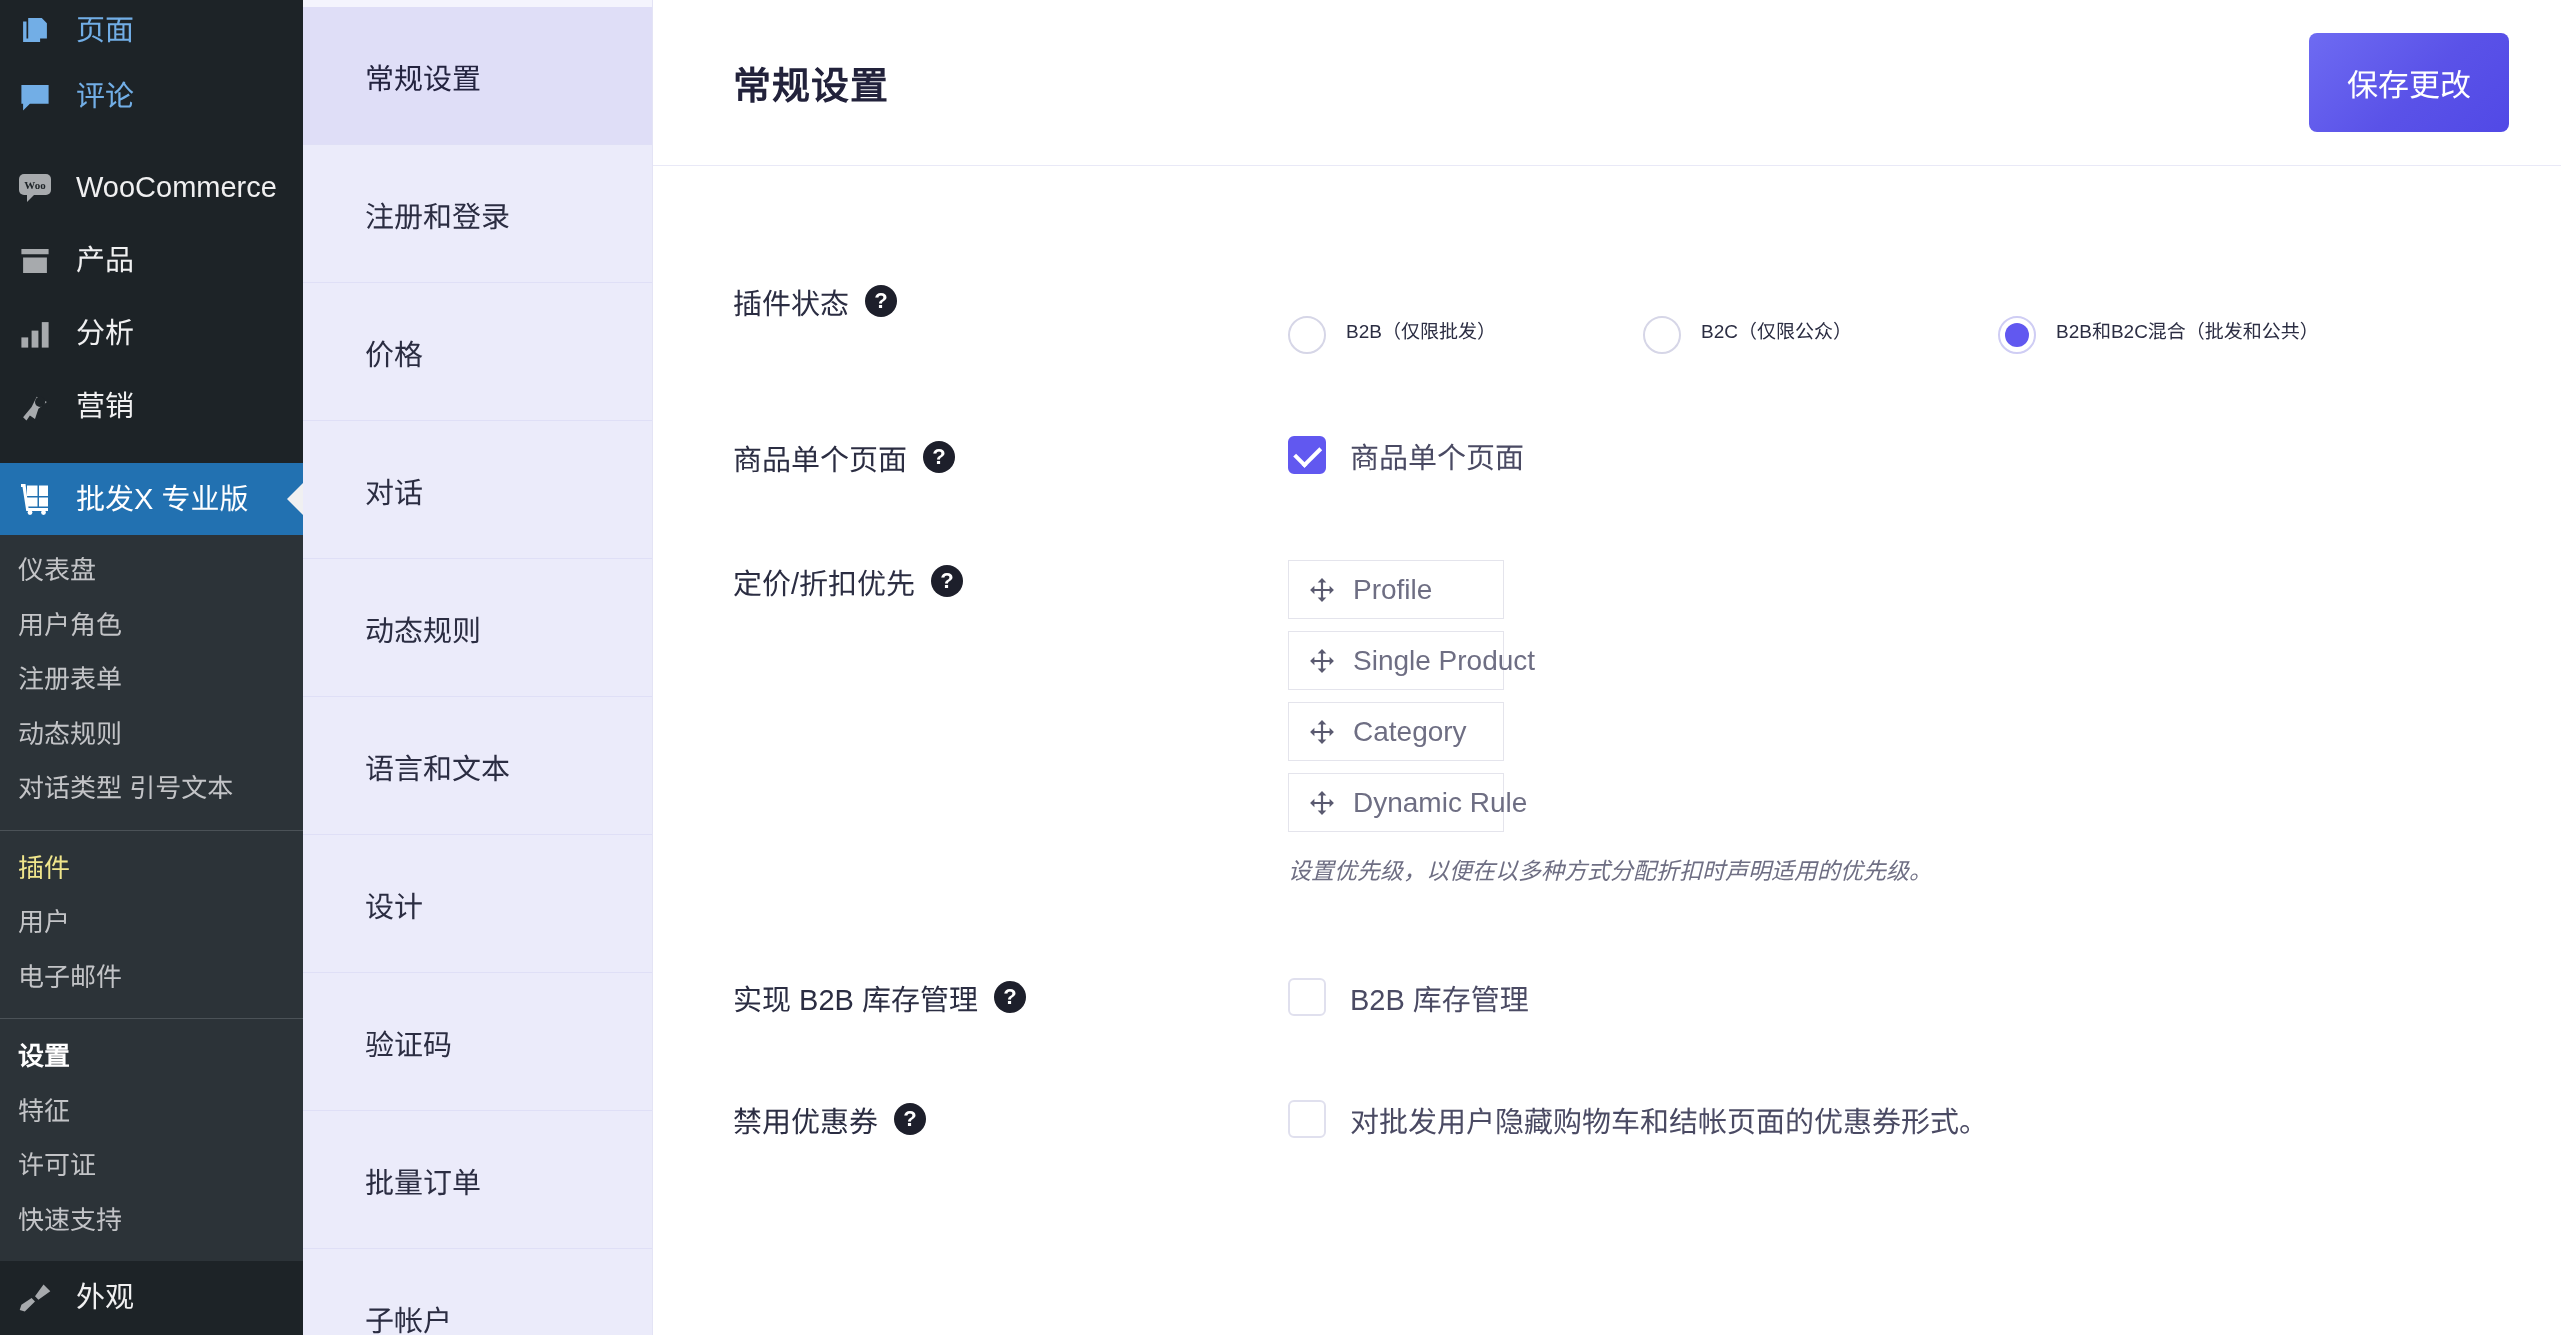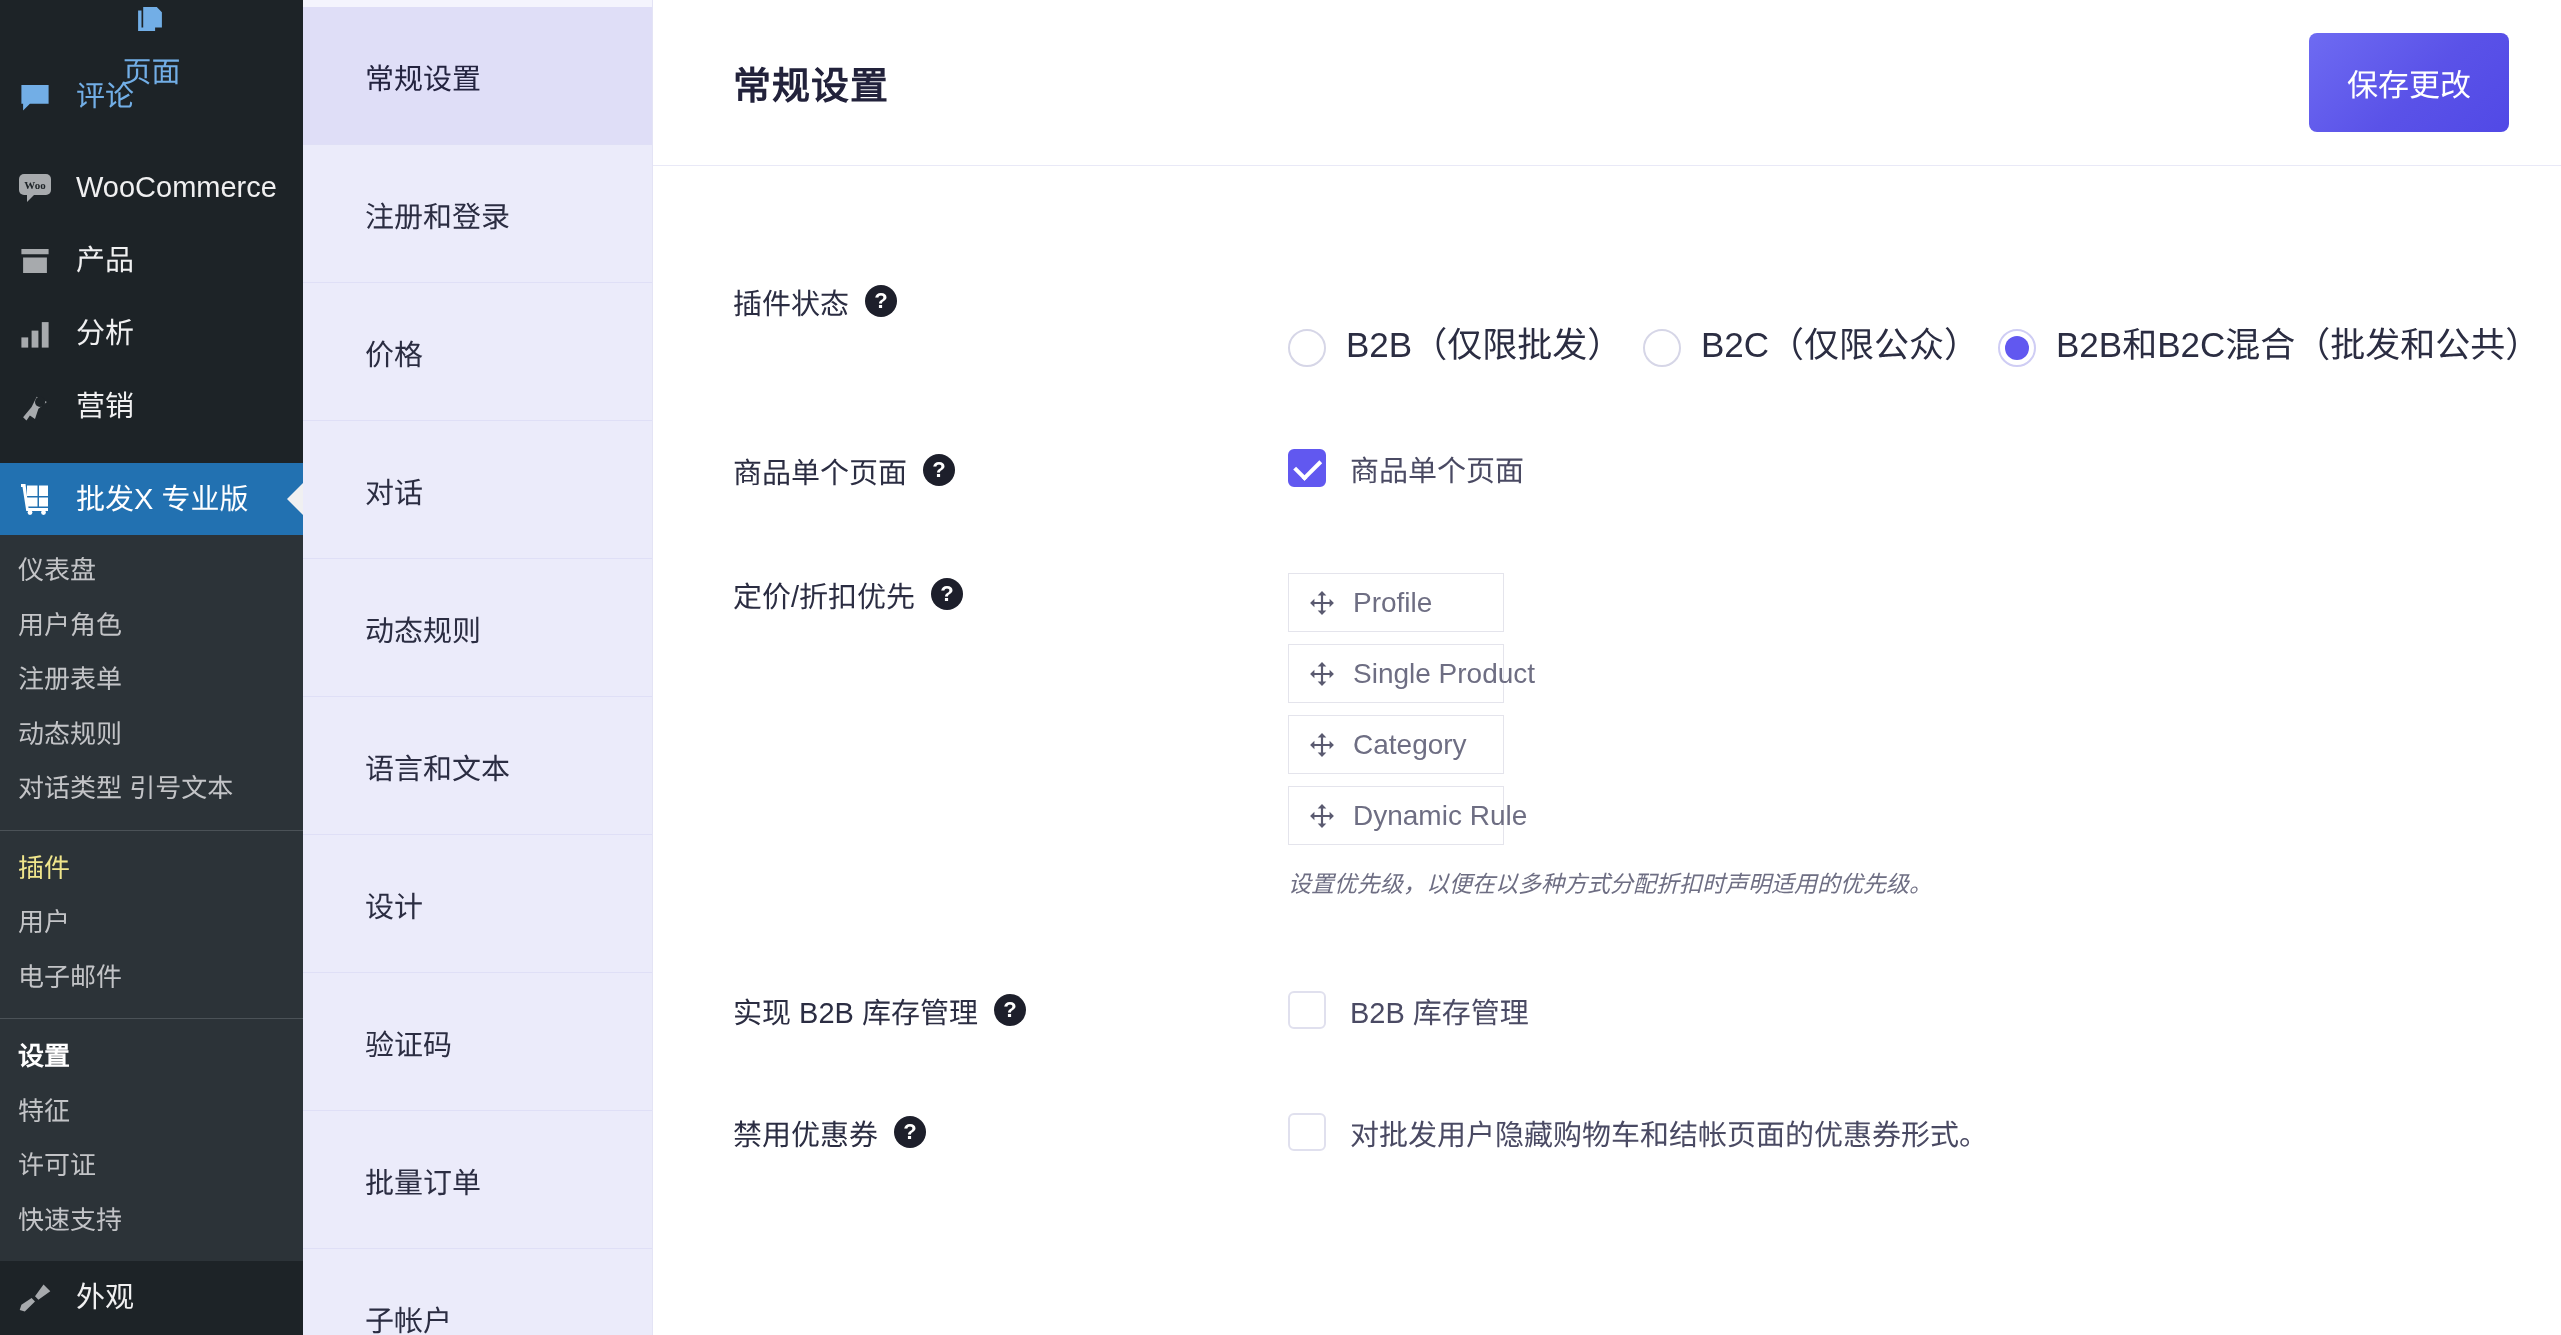--- a/index.html
+++ b/index.html
@@ -184,23 +184,23 @@
   .row-status { padding-top: 64px; }
   .row-status .row-label { padding-top: 50px; }
   .radio-group {
     display: flex;
     align-items: center;
     gap: 0;
     padding-top: 86px;
   }
   .radio-opt {
     display: flex;
-    align-items: flex-end;
+    align-items: flex-start;
     gap: 20px;
-    font-size: 35px;
+    font-size: 19px;
     color: #2b2d42;
     white-space: nowrap;
     cursor: pointer;
   }
   .radio-opt:nth-child(1) { width: 355px; }
   .radio-opt:nth-child(2) { width: 355px; }
   .radio-dot {
     width: 38px; height: 38px;
     flex: 0 0 38px;
     border-radius: 50%;
@@ -286,21 +286,21 @@
   .row-stock { padding-top: 90px; }
   .row-coupon { padding-top: 80px; }
 </style>
 </head>
 <body>
 
 <div class="app">
 
   <nav class="wp-sidebar">
 
-    <div class="wp-menu-item blue-text" style="height:60px;flex-direction:column;">
+    <div class="wp-menu-item blue-text" style="height:60px;">
       <span class="ico">
         <svg width="34" height="34" viewBox="0 0 20 20" fill="#72aee6">
           <path d="M6 15V3h8l3 3v9H6zM5 5H3v12h10v-2H5V5z"></path>
         </svg>
       </span>
       <span>页面</span>
     </div>
 
     <div class="wp-menu-item blue-text">
       <span class="ico">

